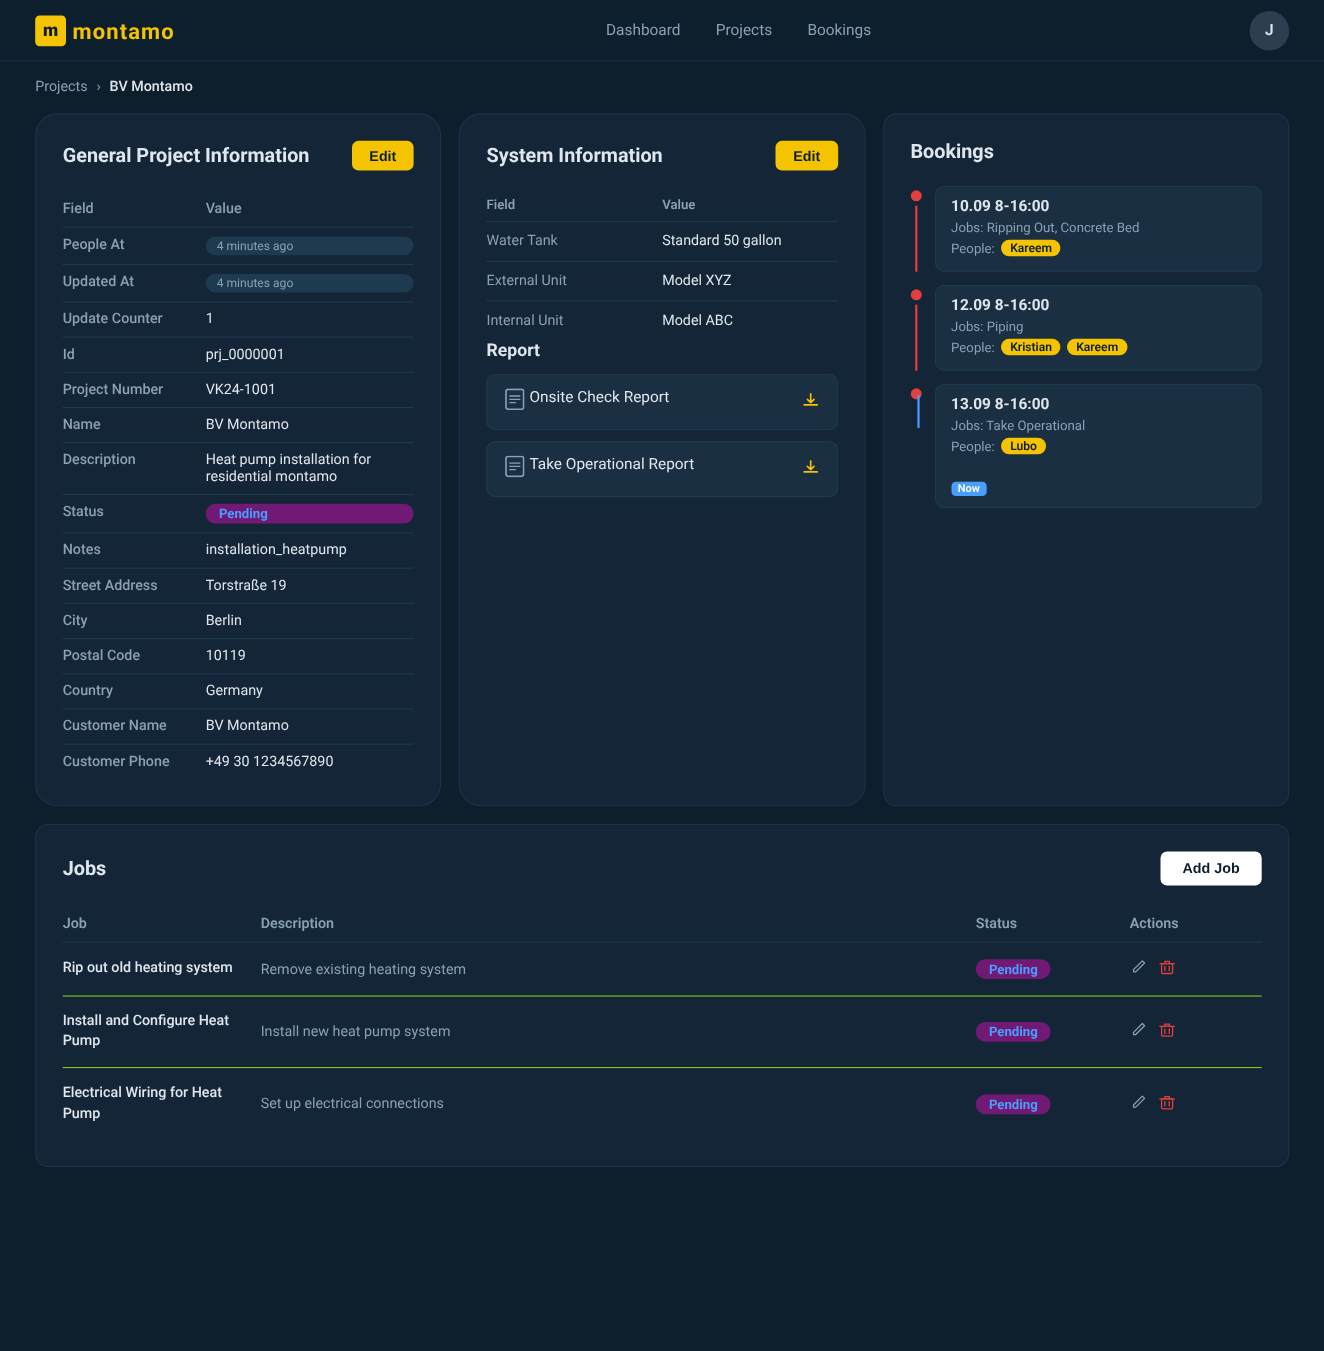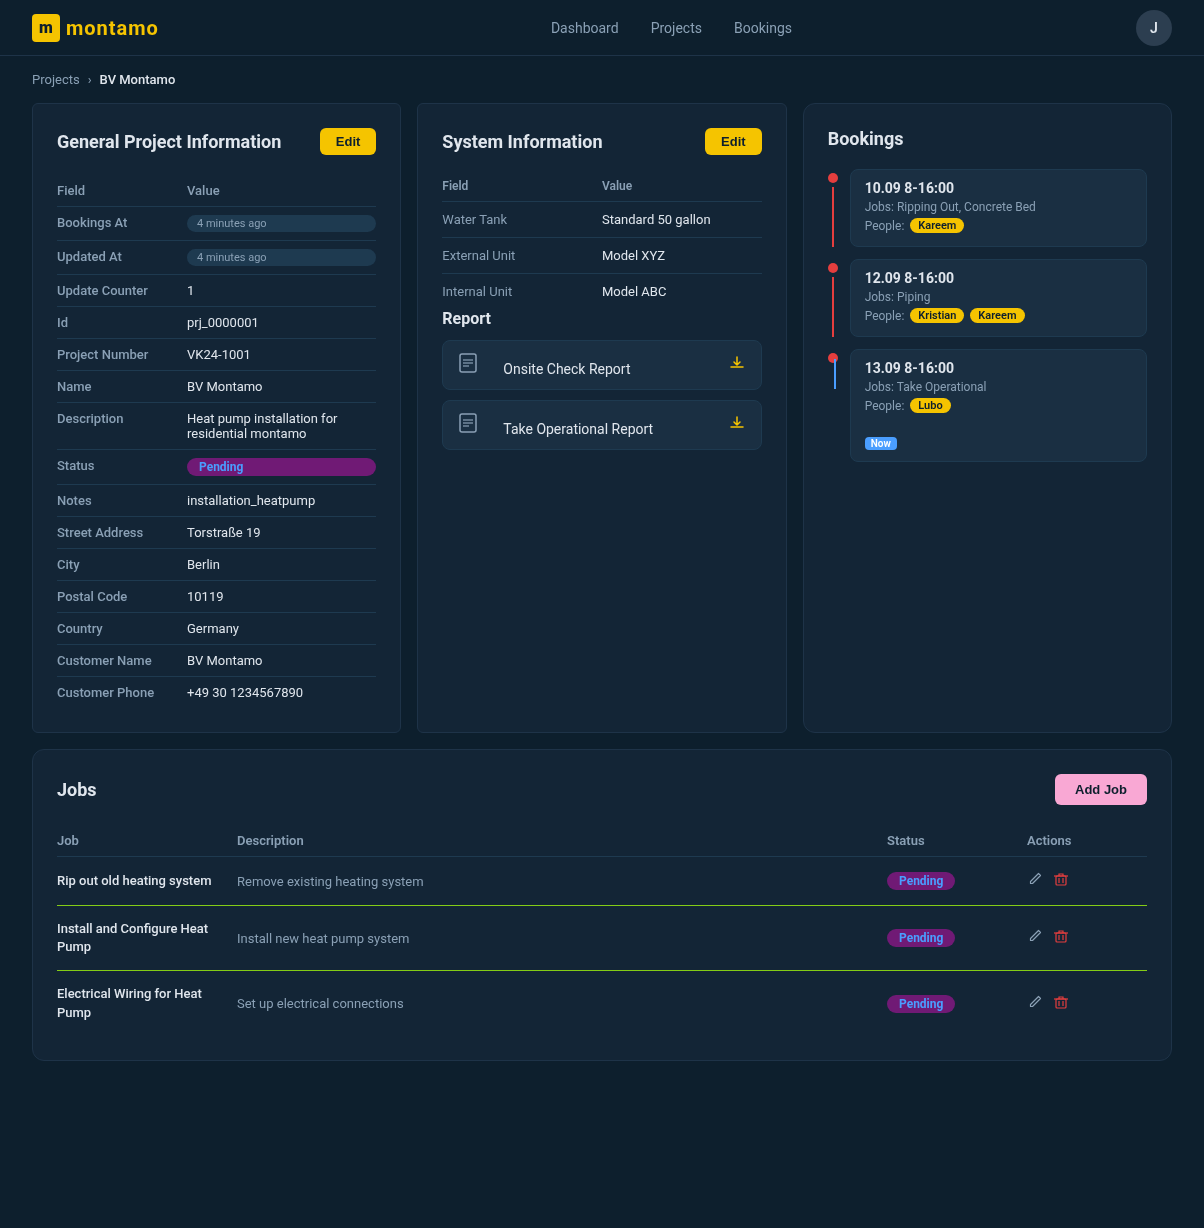--- a/index.html
+++ b/index.html
@@ -90,21 +90,21 @@
     .top-grid {
       display: grid;
       grid-template-columns: 1fr 1fr 1fr;
       gap: 16px;
       margin-bottom: 16px;
     }
 
     
     .card {
       background: #132536;
-      border-radius: 6px;
+      border-radius: 20px;
       padding: 24px;
       border: 1px solid #1e3348;
     }
 
     .card-header {
       display: flex;
       align-items: center;
       justify-content: space-between;
       margin-bottom: 20px;
     }
@@ -187,22 +187,22 @@
       justify-content: space-between;
       background: #1a2f42;
       border: 1px solid #1e3a50;
       border-radius: 8px;
       padding: 12px 16px;
       margin-bottom: 10px;
       cursor: pointer;
     }
     .report-item-left {
       display: flex;
-      align-items: flex-end;
-      gap: 26px;
+      align-items: flex-start;
+      gap: 4px;
     }
     .report-icon {
       color: #8aa0b5;
       font-size: 18px;
     }
     .report-label {
       font-size: 14px;
       color: #e0e6ed;
     }
     .download-icon {
@@ -312,21 +312,21 @@
       align-items: center;
       justify-content: space-between;
       margin-bottom: 20px;
     }
     .jobs-title {
       font-size: 18px;
       font-weight: 700;
       color: #e0e6ed;
     }
     .btn-add-job {
-      background: #f9a8d4;
+      background: #ffffff;
       color: #0d1f2d;
       border: none;
       border-radius: 6px;
       padding: 8px 20px;
       font-size: 13px;
       font-weight: 700;
       cursor: pointer;
     }
     .jobs-table-header {
       display: grid;
@@ -390,21 +390,21 @@
       <div class="card-header">
         <span class="card-title">General Project Information</span>
         <button class="btn-edit">Edit</button>
       </div>
       <div class="info-table" id="general-project-table">
           <div class="info-row">
             <span class="info-label">Field</span>
             <span class="info-label">Value</span>
           </div>
           <div class="info-row">
-            <span class="info-label">Bookings At</span>
+            <span class="info-label">People At</span>
             <span class="badge-time">4 minutes ago</span>
           </div>
           <div class="info-row">
             <span class="info-label">Updated At</span>
             <span class="badge-time">4 minutes ago</span>
           </div>
           <div class="info-row">
             <span class="info-label">Update Counter</span>
             <span class="info-value">1</span>
           </div>

